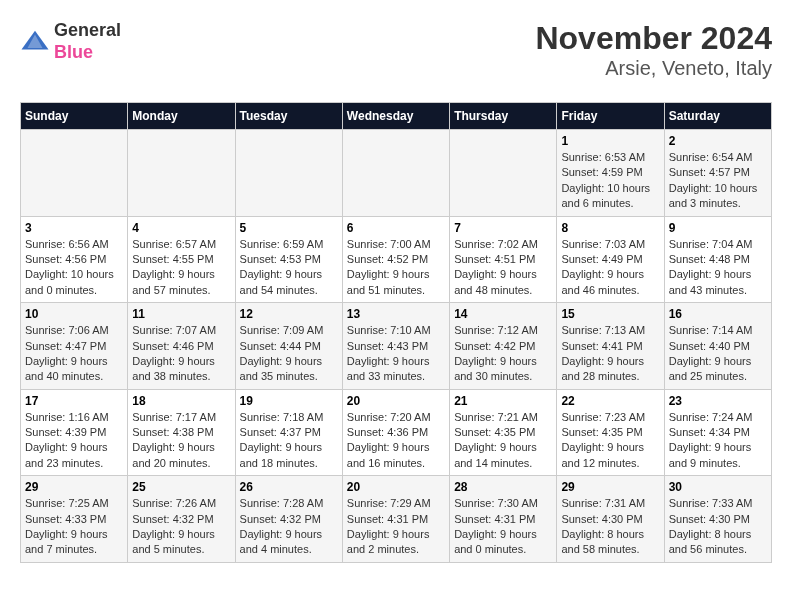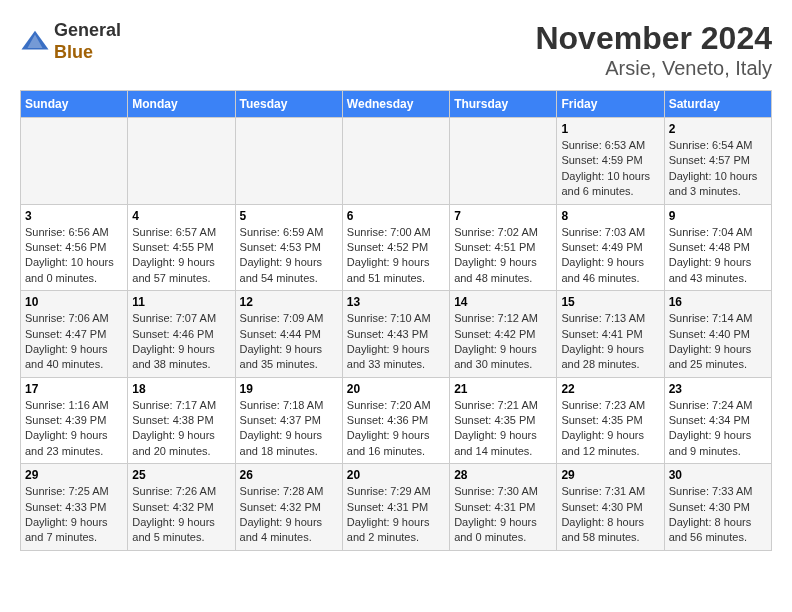--- a/index.html
+++ b/index.html
@@ -7,34 +7,34 @@
       font-family: Arial, sans-serif;
       background: #fff;
       width: 792px;
       min-height: 612px;
       padding: 20px;
     }
     .header {
       display: flex;
       justify-content: space-between;
       align-items: flex-start;
-      margin-bottom: 10px;
+      margin-bottom: 22px;
     }
     .logo {
       display: flex;
       align-items: center;
       gap: 4px;
     }
     .logo-text {
       font-size: 18px;
       font-weight: bold;
       line-height: 1.2;
     }
     .logo-text .general { color: #333; }
-    .logo-text .blue { color: #a16207; }
+    .logo-text .blue { color: #ec4899; }
     .logo-icon {
       width: 30px;
       height: 30px;
     }
     .title-area {
       text-align: right;
     }
     .month-title {
       font-size: 32px;
       font-weight: bold;
@@ -43,21 +43,21 @@
     .location {
       font-size: 20px;
       color: #555;
     }
     table {
       width: 100%;
       border-collapse: collapse;
       font-size: 11px;
     }
     thead tr th {
-      background: #3b82f6;
+      background: #0f172a;
       color: #fff;
       padding: 6px 4px;
       text-align: left;
       font-weight: bold;
       font-size: 12px;
       border: 1px solid #ccc;
     }
     tbody tr td {
       border: 1px solid #ccc;
       vertical-align: top;

